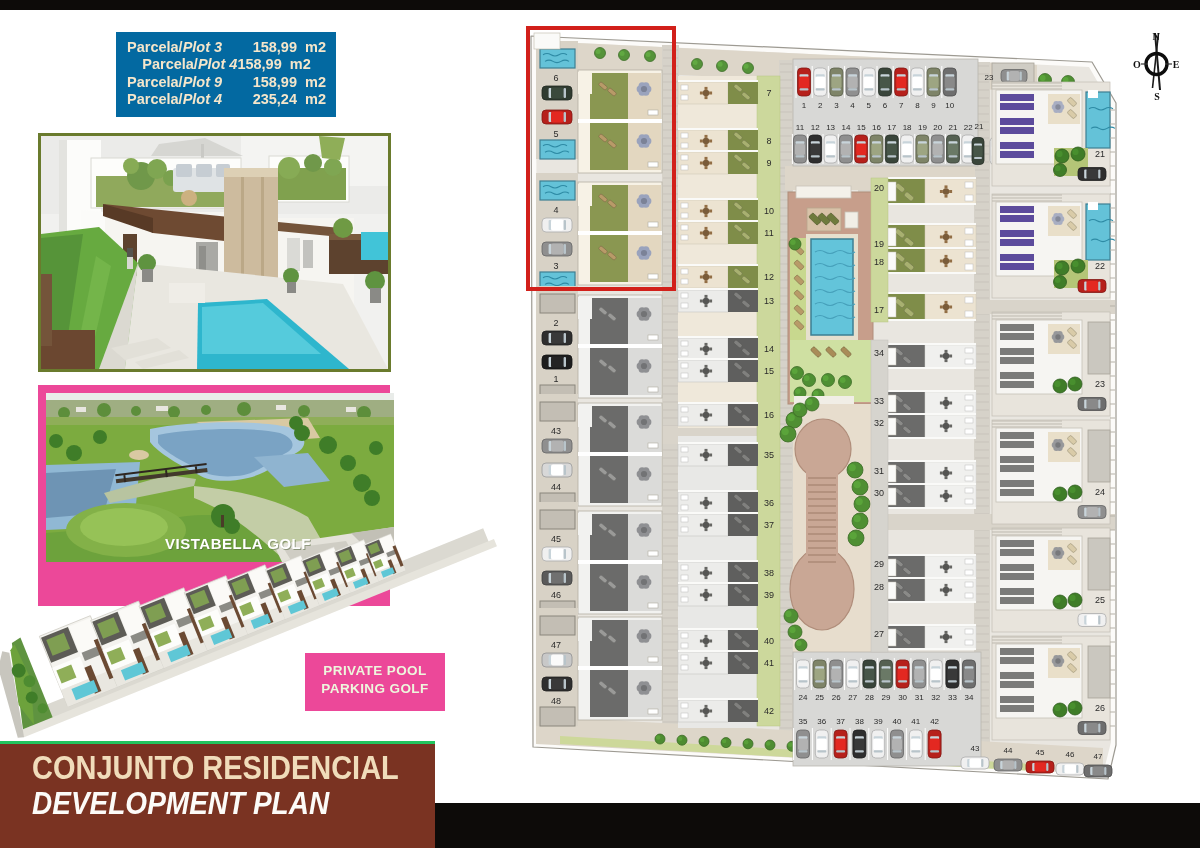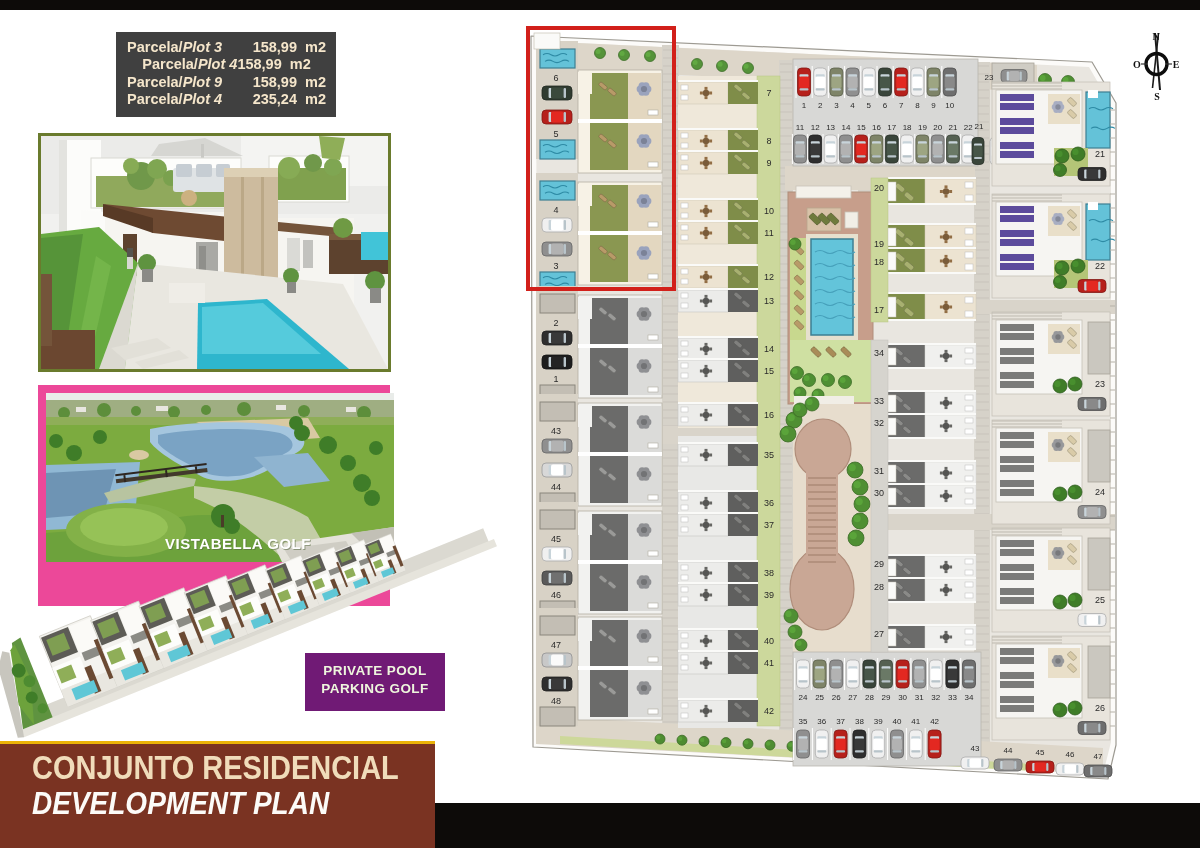--- a/index.html
+++ b/index.html
@@ -1,21 +1,21 @@
 <!DOCTYPE html>
 <html><head><meta charset="utf-8">
 <style>
 html,body{margin:0;padding:0}
 body{width:1200px;height:848px;position:relative;background:#fff;overflow:hidden;font-family:"Liberation Sans",sans-serif}
 .abs{position:absolute}
 </style></head>
 <body>
 <div class="abs" style="left:0;top:0;width:1200px;height:10px;background:#0d0b09"></div>
 
-<div class="abs" style="left:116px;top:32px;width:220px;height:85px;background:#404040;color:#f5e6cb;font-weight:bold;font-size:14.5px;padding:7px 10px 0 11px;box-sizing:border-box;line-height:17.4px">
+<div class="abs" style="left:116px;top:32px;width:220px;height:85px;background:#0369a1;color:#f5e6cb;font-weight:bold;font-size:14.5px;padding:7px 10px 0 11px;box-sizing:border-box;line-height:17.4px">
 <div style="display:flex;justify-content:space-between">
       <span>Parcela/<i>Plot 3</i></span>
       <span>158,99&nbsp; m2</span>
     </div>
 <div style="display:flex;justify-content:center">
       <span>Parcela/<i>Plot 4</i></span>
       <span>158,99&nbsp; m2</span>
     </div>
 <div style="display:flex;justify-content:space-between">
       <span>Parcela/<i>Plot 9</i></span>
@@ -282,26 +282,26 @@
 <polygon points="-20,4 2,-80 12,-82 12,4" fill="#5f9340"></polygon>
 <polygon points="-15,-20 -2,-74 4,-78 6,-40 -8,4" fill="#6da23c"></polygon>
 <polygon points="-28,10 -20,-62 -10,-76 -4,-72 -22,12" fill="#c8c6be"></polygon>
 <circle cx="-2" cy="-52" r="7" fill="#3f7d28"></circle>
       <circle cx="4" cy="-38" r="6" fill="#4e8c31"></circle>
       <circle cx="0" cy="-22" r="6" fill="#3f7d28"></circle>
       <circle cx="6" cy="-8" r="5" fill="#4e8c31"></circle>
 </g>
 </svg>
 
-<div class="abs" style="left:305px;top:653px;width:140px;height:58px;background:#701a75;color:#eef6dd;font-weight:bold;font-size:13.5px;text-align:center;letter-spacing:0.4px;line-height:18px;padding-top:9px;box-sizing:border-box">
+<div class="abs" style="left:305px;top:653px;width:140px;height:58px;background:#ec4899;color:#eef6dd;font-weight:bold;font-size:13.5px;text-align:center;letter-spacing:0.4px;line-height:18px;padding-top:9px;box-sizing:border-box">
 <div>PRIVATE POOL</div>
     <div>PARKING GOLF</div>
 </div>
 
-<div class="abs" style="left:0;top:741px;width:435px;height:107px;background:#7a3322;border-top:3px solid #eab308;box-sizing:border-box;white-space:nowrap">
+<div class="abs" style="left:0;top:741px;width:435px;height:107px;background:#7a3322;border-top:3px solid #22c55e;box-sizing:border-box;white-space:nowrap">
 <div style="margin:6px 0 0 32px;font-size:29px;font-weight:bold;color:#f0dcba;transform:scaleY(1.12);transform-origin:left top">CONJUNTO RESIDENCIAL</div>
 <div style="margin:3px 0 0 32px;font-size:28px;font-weight:bold;font-style:italic;color:#fcfbf8;transform:scaleY(1.1);transform-origin:left top">DEVELOPMENT PLAN</div>
 </div>
 
 <div class="abs" style="left:435px;top:803px;width:765px;height:45px;background:#0d0b09"></div>
 
 <svg class="abs" style="left:500px;top:0" width="700" height="820" viewBox="500 0 700 820" xmlns="http://www.w3.org/2000/svg" font-family="Liberation Sans,sans-serif">
 <g stroke-linejoin="round">
 <polygon points="531,36 1092,62 1116,103 1116,745 1108,779 533,747" fill="#fcfbf9" stroke="#9d9a92" stroke-width="1.2"></polygon>
 <polygon points="536,41 1089,67 1111,105 1111,742 1103,774 538,742" fill="#e9e6e0"></polygon>

